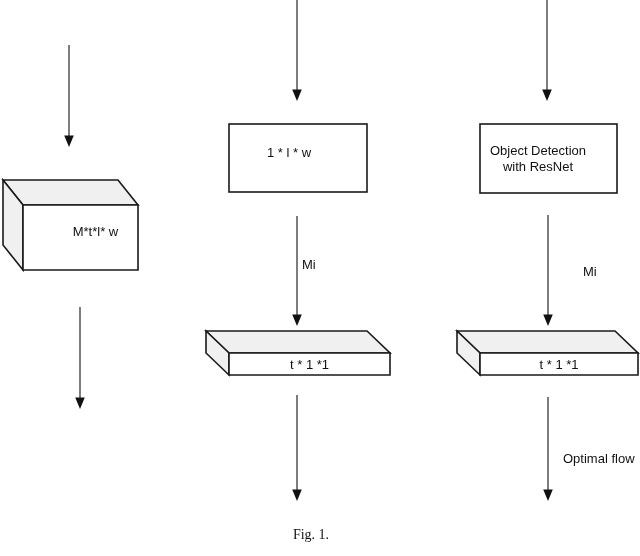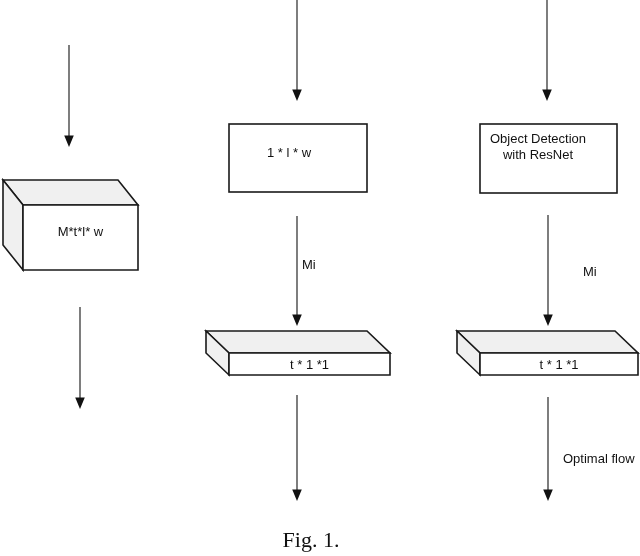--- a/index.html
+++ b/index.html
@@ -25,21 +25,21 @@
   .lbl-center {
     display: flex;
     align-items: center;
     justify-content: center;
     text-align: center;
   }
   .lbl-wrap { white-space: normal; line-height: 16px; }
   .caption {
     position: absolute;
     font-family: "Liberation Serif", serif;
-    font-size: 22px;
+    font-size: 14px;
     text-align: center;
   }
 </style>
 </head>
 <body>
 
 <div class="canvas">
 
   <svg class="layer" width="640" height="556" viewBox="0 0 640 556">
 
@@ -99,25 +99,25 @@
       <path class="shape" d="M229,353 L390,353 L390,375 L229,375 Z" fill="#ffffff"></path>
     </g>
 
     <g>
       <path class="shape" d="M457,331 L615,331 L638,353 L480,353 Z" fill="#f0f0f0"></path>
       <path class="shape" d="M457,331 L480,353 L480,375 L457,353 Z" fill="#f0f0f0"></path>
       <path class="shape" d="M480,353 L638,353 L638,375 L480,375 Z" fill="#ffffff"></path>
     </g>
   </svg>
 
-  <div class="lbl lbl-center" style="left:23px; top:205px; width:115px; height:53px;">M*t*l* w</div>
+  <div class="lbl lbl-center" style="left:38px; top:205px; width:115px; height:53px;">M*t*l* w</div>
 
   <div class="lbl lbl-center" style="left:220px; top:124px; width:138px; height:56px;">1 * l * w</div>
 
-  <div class="lbl lbl-center lbl-wrap" style="left:482px; top:112px; width:112px; height:69px;">Object Detection with ResNet</div>
+  <div class="lbl lbl-center lbl-wrap" style="left:482px; top:124px; width:112px; height:69px;">Object Detection with ResNet</div>
 
   <div class="lbl" style="left:302px; top:257px;">Mi</div>
 
   <div class="lbl" style="left:583px; top:264px;">Mi</div>
 
   <div class="lbl lbl-center" style="left:229px; top:353px; width:161px; height:22px;">t * 1 *1</div>
 
   <div class="lbl lbl-center" style="left:480px; top:353px; width:158px; height:22px;">t * 1 *1</div>
 
   <div class="lbl" style="left:556px; top:451px;margin-left:7px;">Optimal flow</div>

